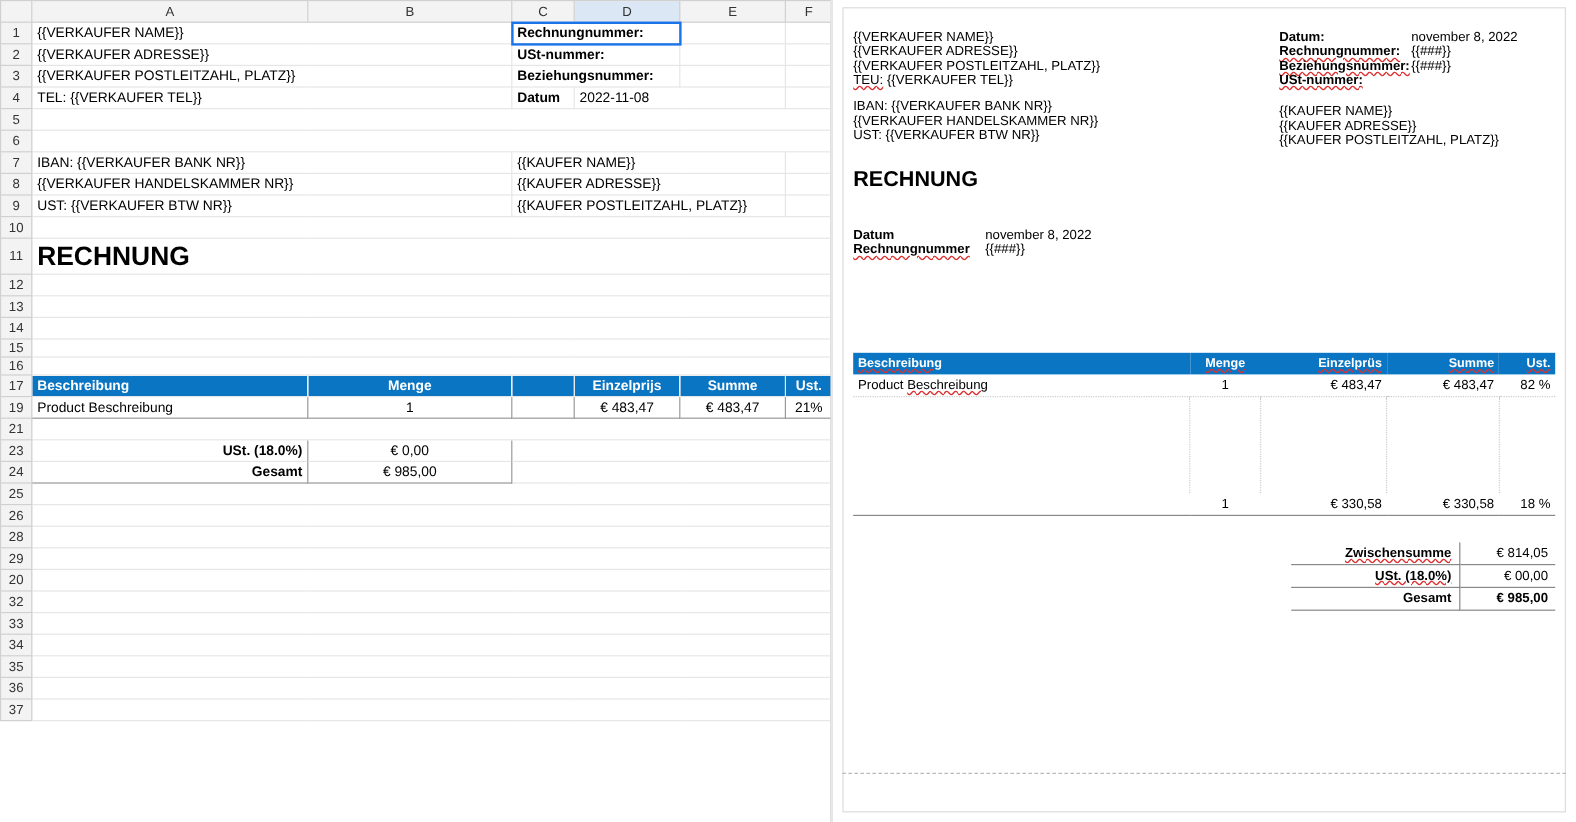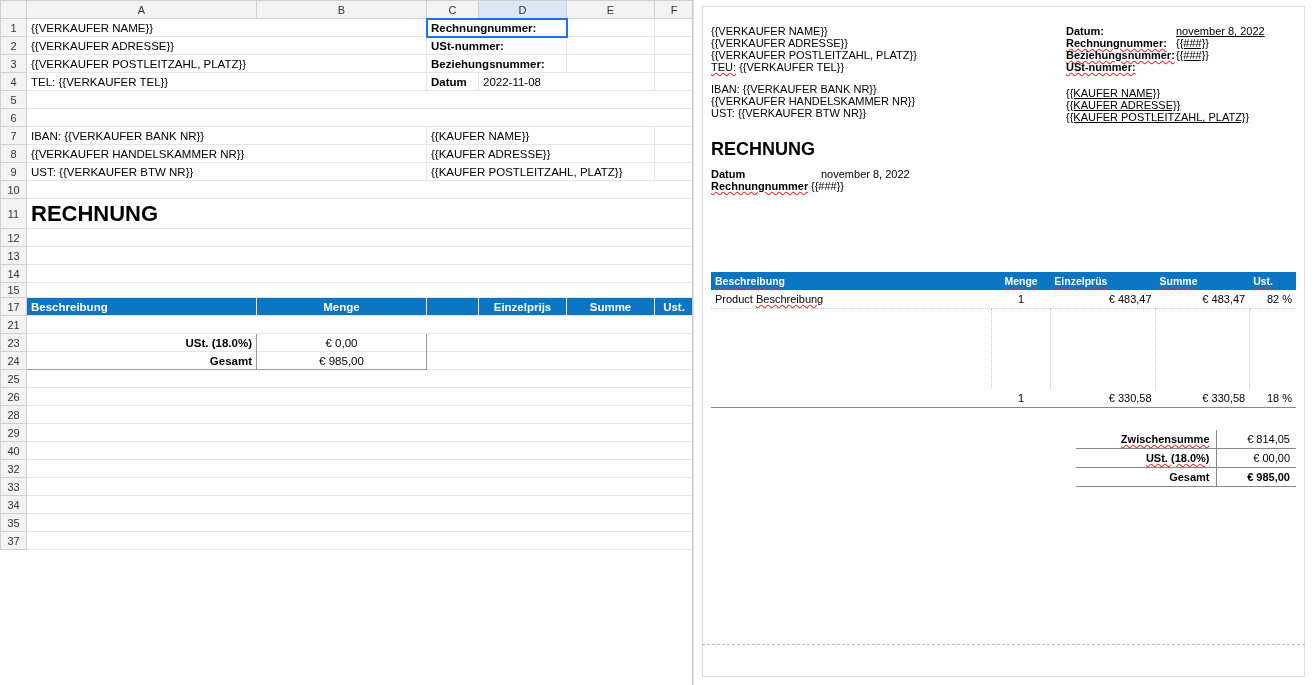--- a/index.html
+++ b/index.html
@@ -23,28 +23,28 @@
   .bd-r { border-right:1px solid #999; }
   .dash-b { border-bottom:1px dotted #888; }
   
   .sel { outline:2px solid #1a73e8; outline-offset:-1px; }
   
   .preview { flex:1; height:685px; background:#fff; position:relative; border-left:1px solid #e0e0e0; overflow:hidden; }
   .page { position:absolute; left:8px; top:6px; right:8px; bottom:8px; border:1px solid #ddd; padding:18px 8px 8px 8px; font-size:11px; }
   .page-dashed { position:absolute; left:8px; top:644px; right:8px; border-top:1px dashed #bbb; }
   .prow { display:flex; }
   .pcol { flex:1; }
-  .pcol2 { width:230px;text-decoration:underline; }
+  .pcol2 { width:230px; }
   .redu { text-decoration: underline; text-decoration-color:#d33; text-decoration-style:wavy; }
   .pvlabel { display:inline-block; width:110px; font-weight:bold; }
   .plbl { font-weight:bold; }
   .ptitle { font-size:18px; font-weight:bold; margin-top:16px; }
   .ptbl { width:100%; border-collapse:collapse; margin-top:10px; }
   .ptbl th { background:#0a75c2; color:#fff; font-weight:bold; font-size:10.5px; padding:3px 4px; text-align:left; }
-  .ptbl th.r { text-align:left; }
+  .ptbl th.r { text-align:right; }
   .ptbl th.c { text-align:center; }
   .ptbl td { font-size:11px; padding:3px 4px; border-bottom:1px dotted #ccc; }
   .ptbl td.r { text-align:right; }
   .ptbl td.c { text-align:center; }
   .ptbl tr.gap td { height:80px; border-bottom:none; vertical-align:top; }
   .ptbl tr.last td { border-bottom:1px solid #888; }
   .ptotals { margin-top:22px; width:220px; float:right; border-collapse:collapse; font-size:11px; }
   .ptotals td { padding:3px 6px; }
   .ptotals td.lab { text-align:right; font-weight:bold; border-right:1px solid #888; border-bottom:1px solid #888;}
   .ptotals td.val { text-align:right; border-bottom:1px solid #888; width:80px;}
@@ -159,32 +159,45 @@
             <td class="cell" colspan="6"></td>
           </tr>
       <tr>
             <td class="rowhdr">14</td>
             <td class="cell" colspan="6"></td>
           </tr>
       <tr>
             <td class="rowhdr">15</td>
             <td class="cell" colspan="6" style="height:8px;"></td>
           </tr>
+      <tr>
+            <td class="rowhdr">16</td>
+            <td class="cell" colspan="6" style="height:8px;"></td>
+          </tr>
 
       <tr>
             <td class="rowhdr">17</td>
         <td class="cell blue">Beschreibung</td>
         <td class="cell blue center">Menge</td>
         <td class="cell blue center"></td>
         <td class="cell blue center">Einzelprijs</td>
         <td class="cell blue center">Summe</td>
         <td class="cell blue center">Ust.</td>
       </tr>
 
 
+      <tr>
+            <td class="rowhdr">19</td>
+        <td class="cell bd-l bd-r bd-b">Product Beschreibung</td>
+        <td class="cell bd-r bd-b center">1</td>
+        <td class="cell bd-r bd-b"></td>
+        <td class="cell bd-r bd-b center">€ 483,47</td>
+        <td class="cell bd-r bd-b center">€ 483,47</td>
+        <td class="cell bd-r bd-b center">21%</td>
+      </tr>
 
 
       <tr>
             <td class="rowhdr">21</td>
             <td class="cell" colspan="6"></td>
           </tr>
 
 
       <tr>
             <td class="rowhdr">23</td>
@@ -210,37 +223,41 @@
           </tr>
       <tr>
             <td class="rowhdr">28</td>
             <td class="cell" colspan="6"></td>
           </tr>
       <tr>
             <td class="rowhdr">29</td>
             <td class="cell" colspan="6"></td>
           </tr>
       <tr>
-            <td class="rowhdr">40</td>
+            <td class="rowhdr">20</td>
             <td class="cell" colspan="6"></td>
           </tr>
       <tr>
             <td class="rowhdr">32</td>
             <td class="cell" colspan="6"></td>
           </tr>
       <tr>
             <td class="rowhdr">33</td>
             <td class="cell" colspan="6"></td>
           </tr>
       <tr>
             <td class="rowhdr">34</td>
             <td class="cell" colspan="6"></td>
           </tr>
       <tr>
             <td class="rowhdr">35</td>
+            <td class="cell" colspan="6"></td>
+          </tr>
+      <tr>
+            <td class="rowhdr">36</td>
             <td class="cell" colspan="6"></td>
           </tr>
       <tr>
             <td class="rowhdr">37</td>
             <td class="cell" colspan="6"></td>
           </tr>
     </tbody>
       </table>
   </div>
 
@@ -264,23 +281,23 @@
           <div><span class="pvlabel redu">USt-nummer:</span></div>
           <div style="height:14px;"></div>
           <div>{{KAUFER  NAME}}</div>
           <div>{{KAUFER ADRESSE}}</div>
           <div>{{KAUFER POSTLEITZAHL, PLATZ}}</div>
         </div>
       </div>
 
       <div class="ptitle">RECHNUNG</div>
 
-      <div style="margin-top:8px;">
+      <div style="margin-top:30px;">
         <div><span class="plbl" style="display:inline-block;width:110px;">Datum</span><span>november 8, 2022</span></div>
-        <div><span class="plbl redu" style="display:inline-block;width:100px;">Rechnungnummer</span><span>{{###}}</span></div>
+        <div><span class="plbl redu" style="display:inline-block;width:110px;">Rechnungnummer</span><span>{{###}}</span></div>
       </div>
 
       <div style="height:70px;"></div>
 
       <table class="ptbl">
         <colgroup>
             <col style="width:48%">
             <col style="width:10%">
             <col style="width:18%">
             <col style="width:16%">

